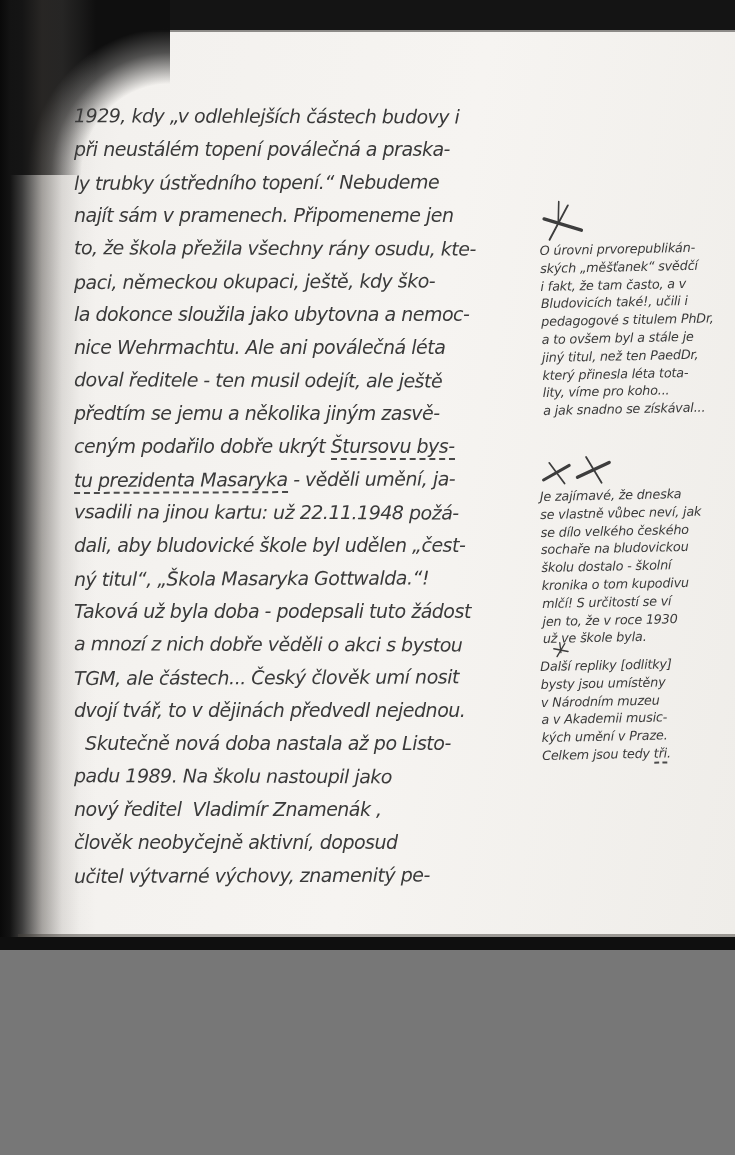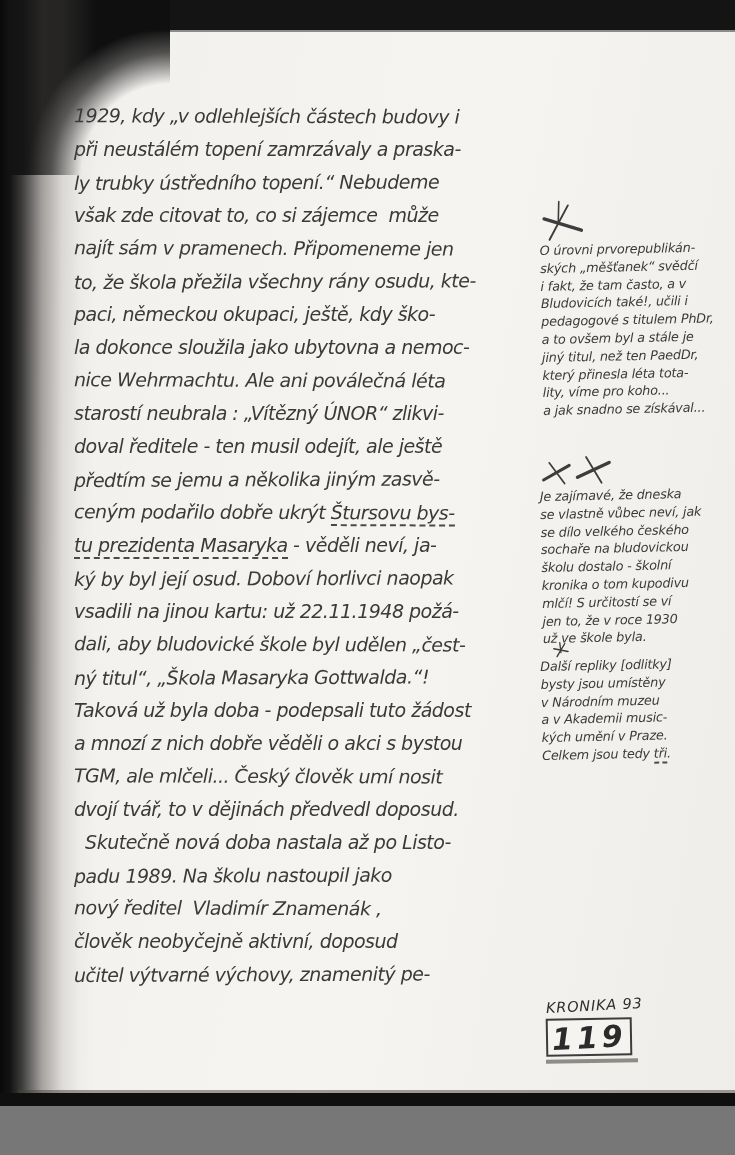--- a/index.html
+++ b/index.html
@@ -1,17 +1,17 @@
 <!DOCTYPE html>
 <html><head>
 <meta charset="utf-8">
 <style>
   html,body{margin:0;padding:0;background:#777;}
   .scan{
-    position:relative; width:735px; height:1106px; overflow:hidden;
+    position:relative; width:735px; height:950px; overflow:hidden;
     background:linear-gradient(100deg,#e7e5e2 0%,#f3f1ee 16%,#f6f4f1 55%,#efede9 100%);
     font-family:"DejaVu Sans", sans-serif; color:#3a3a3a;
   }
   
   .band-top{position:absolute;top:0;left:0;right:0;height:30px;background:#141414;border-bottom:2px solid #8d8b88;}
   .corner-tl{position:absolute;top:0;left:0;width:170px;height:175px;
     background:radial-gradient(170px 175px at 170px 175px, rgba(0,0,0,0) 52%, rgba(18,18,18,.72) 70%, #0f0f0f 84%);}
   .gutter{position:absolute;top:0;left:0;bottom:0;width:96px;
     background:linear-gradient(to right,#090909 0px,#131313 10px,rgba(22,22,22,.82) 22px,rgba(70,66,62,.45) 42px,rgba(130,126,122,.2) 62px,rgba(180,176,172,.07) 80px,rgba(0,0,0,0) 96px);}
   .band-bottom{position:absolute;bottom:0;left:0;right:0;height:13px;background:#0f0f0f;}
@@ -46,41 +46,38 @@
 <div class="scan">
 
   <div class="band-top"></div>
   <div class="corner-tl"></div>
   <div class="gutter"></div>
   <div class="edge-bottom"></div>
   <div class="band-bottom"></div>
 
   <div class="main hand">
       <div class="tline"><span>1929, kdy „v odlehlejších částech budovy i</span></div>
-      <div class="tline"><span>při neustálém topení zamrzávaly a praska-</span></div>
+      <div class="tline"><span>při neustálém topení poválečná a praska-</span></div>
       <div class="tline"><span>ly trubky ústředního topení.“ Nebudeme</span></div>
-      <div class="tline"><span>však zde citovat to, co si zájemce  může</span></div>
       <div class="tline"><span>najít sám v pramenech. Připomeneme jen</span></div>
       <div class="tline"><span>to, že škola přežila všechny rány osudu, kte-</span></div>
       <div class="tline"><span>paci, německou okupaci, ještě, kdy ško-</span></div>
       <div class="tline"><span>la dokonce sloužila jako ubytovna a nemoc-</span></div>
       <div class="tline"><span>nice Wehrmachtu. Ale ani poválečná léta</span></div>
-      <div class="tline"><span>starostí neubrala : „Vítězný ÚNOR“ zlikvi-</span></div>
       <div class="tline"><span>doval ředitele - ten musil odejít, ale ještě</span></div>
       <div class="tline"><span>předtím se jemu a několika jiným zasvě-</span></div>
       <div class="tline"><span>ceným podařilo dobře ukrýt </span><span class="u">Štursovu bys-</span></div>
-      <div class="tline"><span class="u">tu prezidenta Masaryka</span><span> - věděli neví, ja-</span></div>
-      <div class="tline"><span>ký by byl její osud. Doboví horlivci naopak</span></div>
+      <div class="tline"><span class="u">tu prezidenta Masaryka</span><span> - věděli umění, ja-</span></div>
       <div class="tline"><span>vsadili na jinou kartu: už 22.11.1948 požá-</span></div>
       <div class="tline"><span>dali, aby bludovické škole byl udělen „čest-</span></div>
       <div class="tline"><span>ný titul“, „Škola Masaryka Gottwalda.“!</span></div>
       <div class="tline"><span>Taková už byla doba - podepsali tuto žádost</span></div>
       <div class="tline"><span>a mnozí z nich dobře věděli o akci s bystou</span></div>
-      <div class="tline"><span>TGM, ale mlčeli... Český člověk umí nosit</span></div>
-      <div class="tline"><span>dvojí tvář, to v dějinách předvedl doposud.</span></div>
+      <div class="tline"><span>TGM, ale částech... Český člověk umí nosit</span></div>
+      <div class="tline"><span>dvojí tvář, to v dějinách předvedl nejednou.</span></div>
       <div class="tline"><span>  Skutečně nová doba nastala až po Listo-</span></div>
       <div class="tline"><span>padu 1989. Na školu nastoupil jako</span></div>
       <div class="tline"><span>nový ředitel  Vladimír Znamenák ,</span></div>
       <div class="tline"><span>člověk neobyčejně aktivní, doposud</span></div>
       <div class="tline"><span>učitel výtvarné výchovy, znamenitý pe-</span></div>
     </div>
 
   <div class="note hand" id="note1">
     <span class="mark">
       <svg width="46" height="42" viewBox="0 0 46 42">

